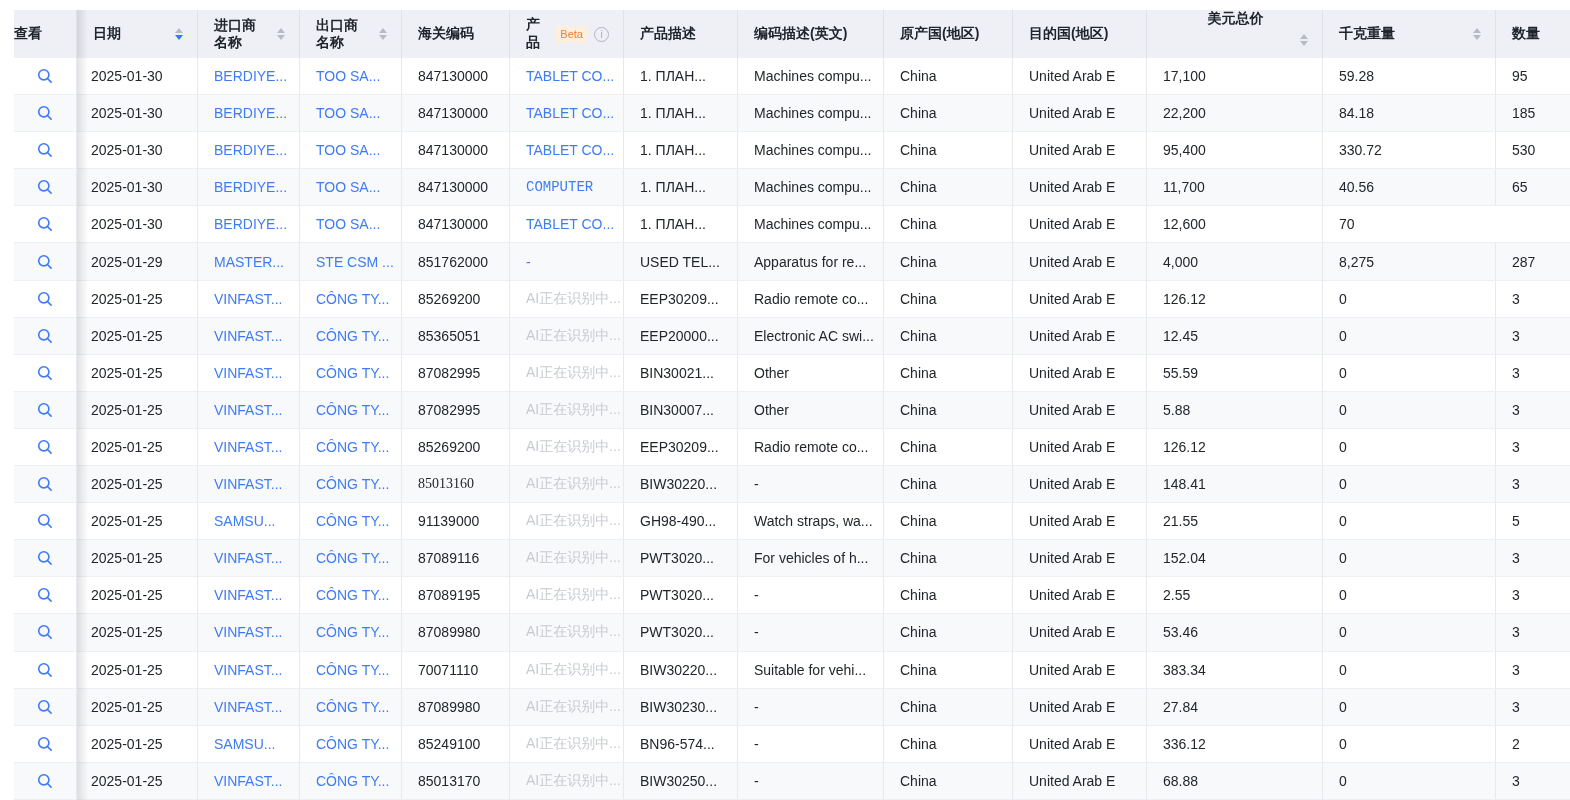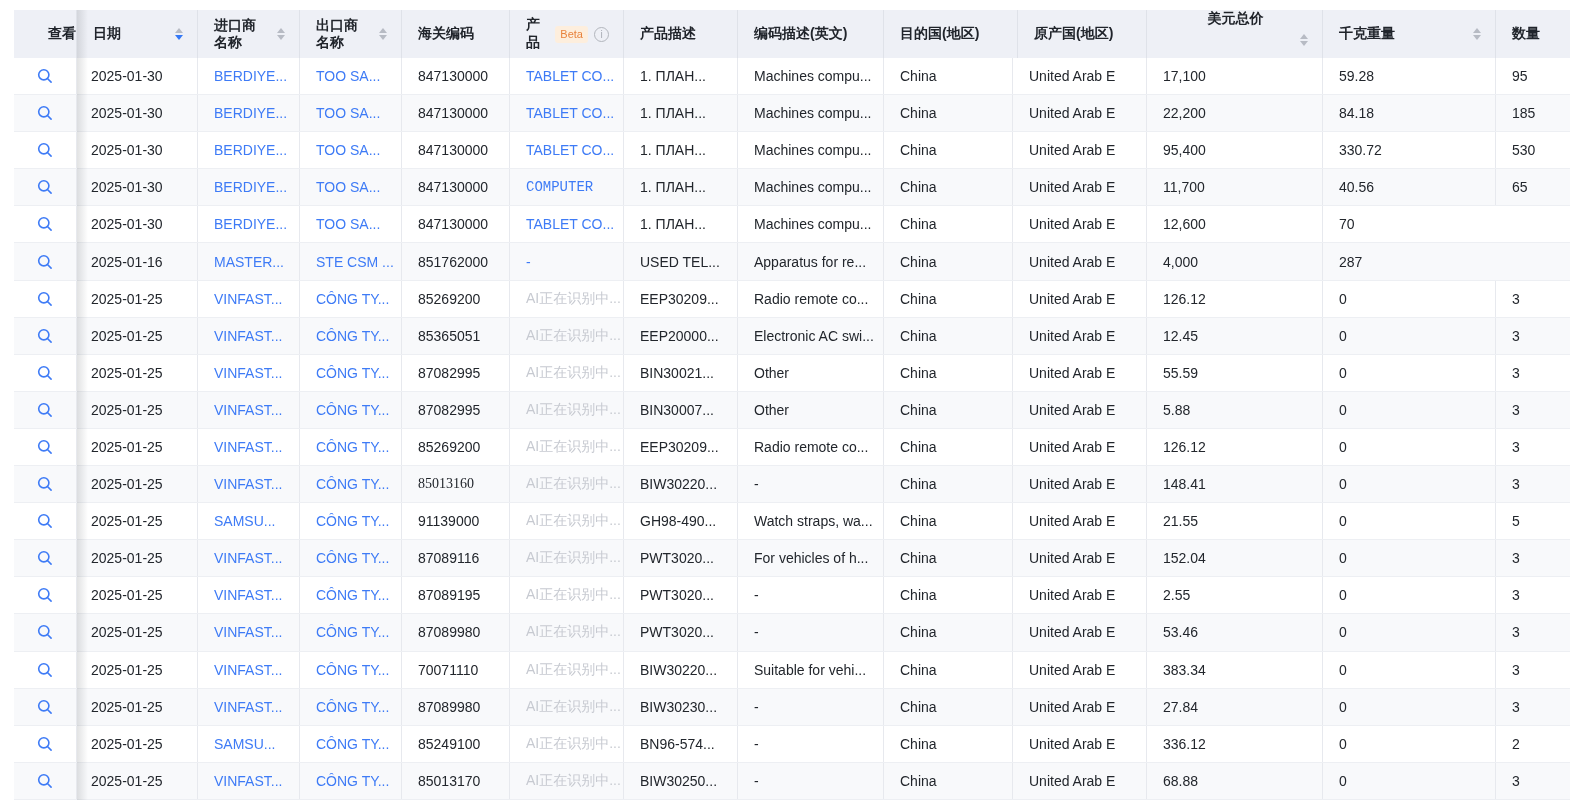--- a/index.html
+++ b/index.html
@@ -8,21 +8,21 @@
     font-family: "Liberation Sans", "DejaVu Sans", sans-serif;
   }
   .tbl { position: absolute; left: 14px; top: 10px; width: 1556px; color: #21252c; }
   .thead { display: flex; background: #eef0f6; height: 48px; align-items: stretch; }
   .th {
     display: flex; align-items: center; gap: 6px;
     padding: 0 14px 0 16px; border-right: 1px solid #dfe2e9;
     font-weight: 700; font-size: 14px; color: #20242b; overflow: hidden;
   }
   .th:last-child { border-right: none; }
-  .th.c-view { justify-content: flex-end; padding: 0; }
+  .th.c-view { justify-content: flex-start; padding: 0; }
   .th-label.wrap { width: 3em; line-height: 1.25; word-break: break-all; }
   .sorter { display: flex; flex-direction: column; gap: 2px; margin-left: auto; cursor: pointer; flex: none; }
   .caret { width: 0; height: 0; border-left: 4.5px solid transparent; border-right: 4.5px solid transparent; }
   .caret.up { border-bottom: 5.5px solid #b7bbc4; }
   .caret.down { border-top: 5.5px solid #b7bbc4; }
   .caret.down.active { border-top-color: #3478f6; }
   .beta-badge {
     background: #fdeedd; color: #e8823c; font-size: 11px; font-weight: 400;
     padding: 1px 5px; border-radius: 3px; line-height: 15px; flex: none;
   }
@@ -86,25 +86,25 @@
         <span class="th-label">产品</span>
         <span class="beta-badge">Beta</span>
         <span class="info-icon">i</span>
       </div>
       <div class="th c-product_desc" style="width: 114px;">
         <span class="th-label">产品描述</span>
       </div>
       <div class="th c-code_desc" style="width: 146px;">
         <span class="th-label">编码描述(英文)</span>
       </div>
+      <div class="th c-origin" style="width: 129px;">
+        <span class="th-label">原产国(地区)</span>
+      </div>
       <div class="th c-destination" style="width: 134px;">
         <span class="th-label">目的国(地区)</span>
-      </div>
-      <div class="th c-origin" style="width: 129px;">
-        <span class="th-label">原产国(地区)</span>
       </div>
       <div class="th c-usd_total" style="width: 176px; flex-direction: column;">
         <span class="th-label">美元总价</span>
   <span class="sorter">
     <i class="caret up"></i>
     <i class="caret down"></i>
   </span>
 </div>
       <div class="th c-weight_kg" style="width: 173px;">
         <span class="th-label">千克重量</span>
@@ -348,21 +348,21 @@
       <div class="tr alt">
         <div class="td c-view" style="width: 63px;">
   <span class="view-btn">
     <svg width="16" height="16" viewBox="0 0 16 16">
       <circle cx="6.8" cy="6.8" r="5.1" fill="none" stroke="#3e7bf6" stroke-width="1.6"></circle>
       <line x1="10.7" y1="10.7" x2="14.1" y2="14.1" stroke="#3e7bf6" stroke-width="1.6" stroke-linecap="round"></line>
     </svg>
   </span>
 </div>
         <div class="td c-date" style="width: 121px;">
-          <span>2025-01-16</span>
+          <span>2025-01-29</span>
         </div>
         <div class="td c-importer" style="width: 102px;">
           <span class="link">MASTER...</span>
         </div>
         <div class="td c-exporter" style="width: 102px;">
           <span class="link">STE CSM ...</span>
         </div>
         <div class="td c-hs_code" style="width: 108px;">
           <span>851762000</span>
         </div>
@@ -376,20 +376,23 @@
           <span>Apparatus for re...</span>
         </div>
         <div class="td c-origin" style="width: 129px;">
           <span>China</span>
         </div>
         <div class="td c-destination" style="width: 134px;">
           <span>United Arab E</span>
         </div>
         <div class="td c-usd_total" style="width: 176px;">
           <span>4,000</span>
+        </div>
+        <div class="td c-weight_kg" style="width: 173px;">
+          <span>8,275</span>
         </div>
         <div class="td c-quantity" style="width: 74px;">
           <span>287</span>
         </div>
       </div>
       <div class="tr">
         <div class="td c-view" style="width: 63px;">
   <span class="view-btn">
     <svg width="16" height="16" viewBox="0 0 16 16">
       <circle cx="6.8" cy="6.8" r="5.1" fill="none" stroke="#3e7bf6" stroke-width="1.6"></circle>

